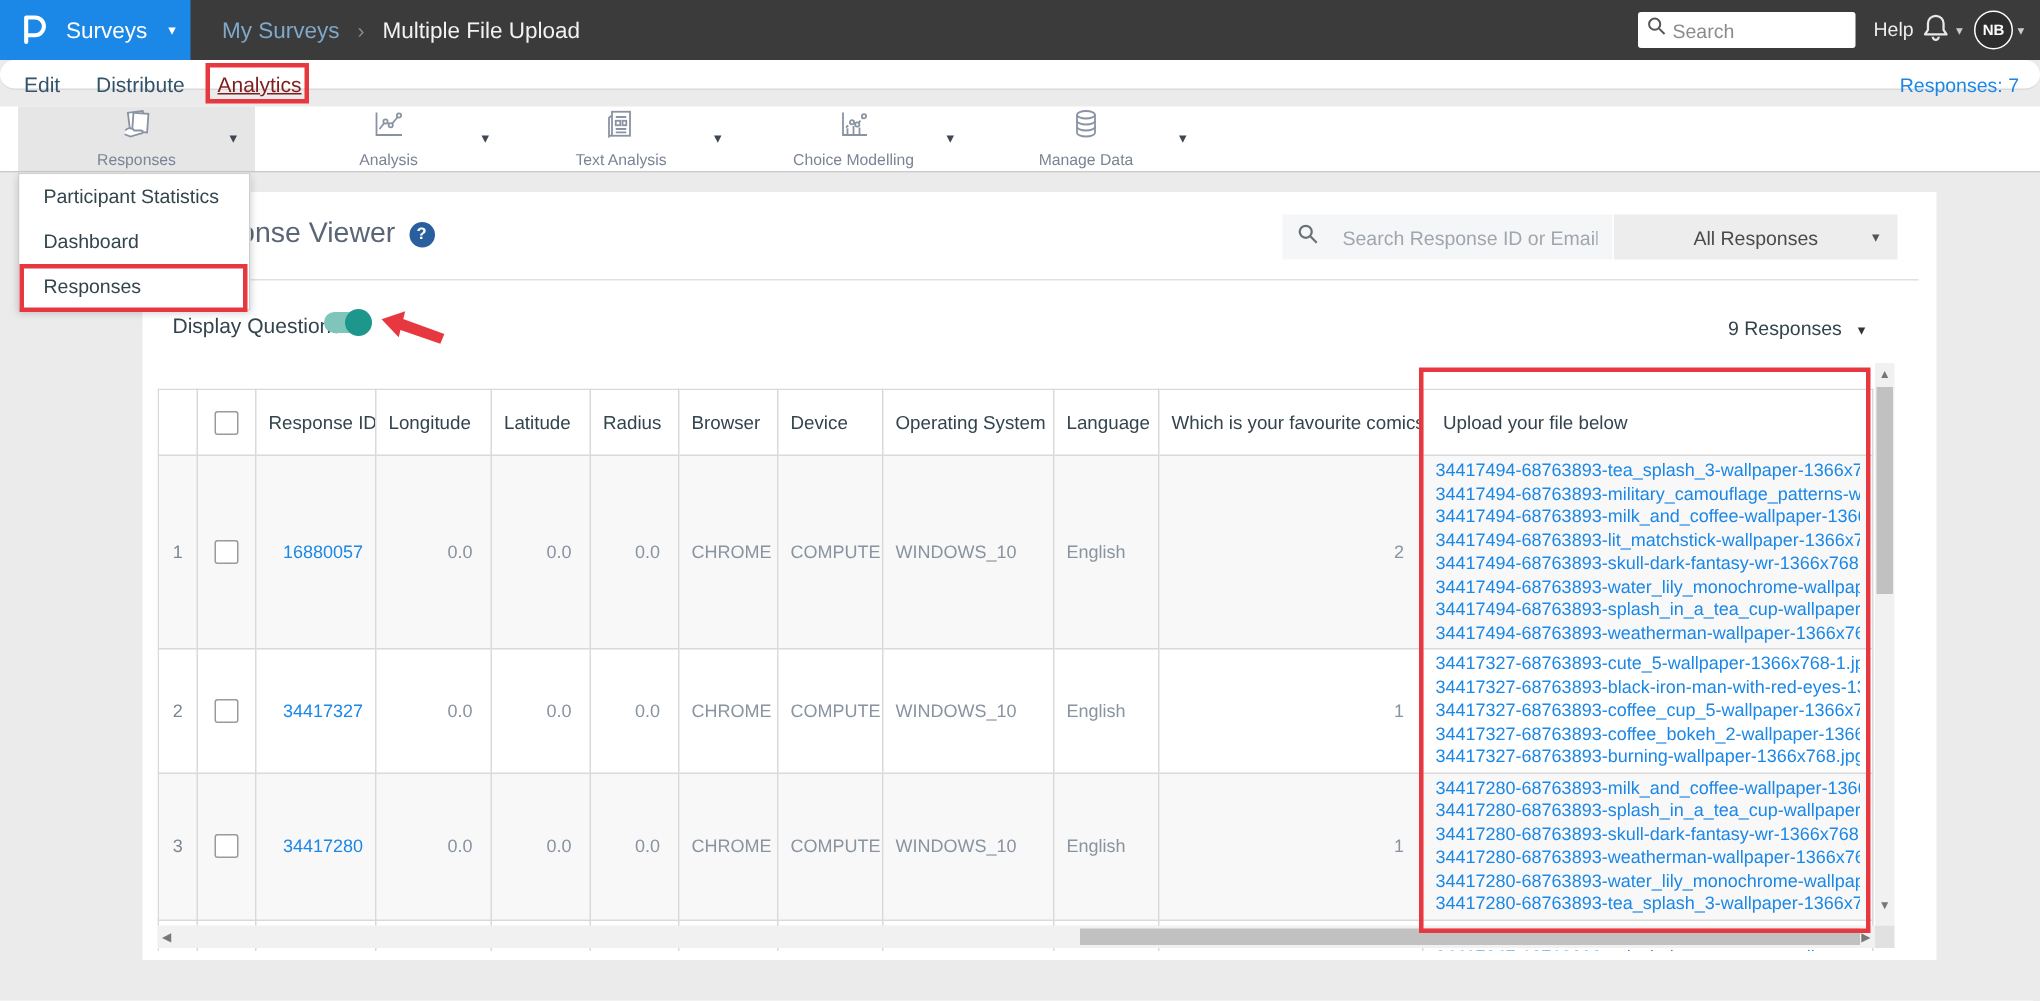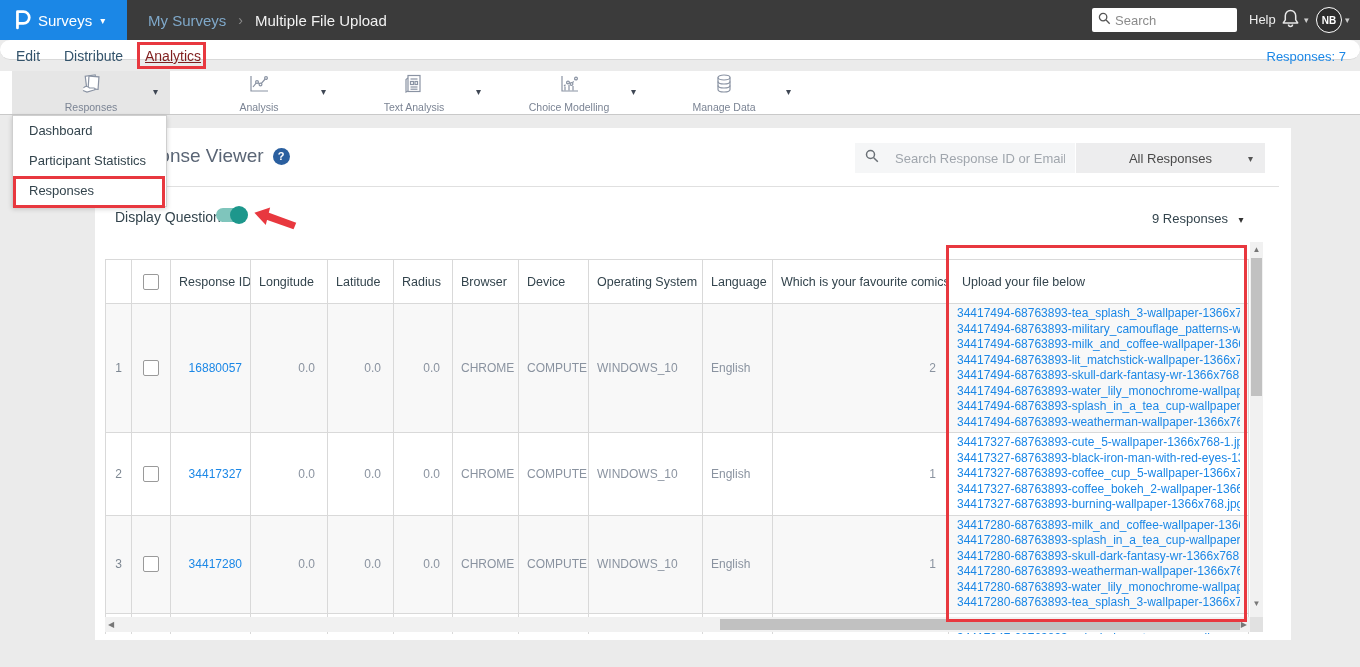--- a/index.html
+++ b/index.html
@@ -1,21 +1,21 @@
 <!DOCTYPE html>
 <html><head>
 <meta charset="utf-8">
 <style>
   * { margin:0; padding:0; box-sizing:border-box; }
   body { font-family:"Liberation Sans", sans-serif; background:#ebebeb; }
   .page { position:relative; width:1360px; height:667px; overflow:hidden; background:#ebebeb; }
 
   
   .topbar { position:absolute; left:0; top:0; width:1360px; height:40px; background:#3b3b3b; z-index:10; }
-  .logo-block { position:absolute; left:0; top:0; width:127px; height:40px; background:#1b87e6; display:flex; align-items:center; gap:6px; padding-left:12px; cursor:pointer; }
+  .logo-block { position:absolute; left:0; top:0; width:127px; height:40px; background:#1b87e6; display:flex; align-items:center; gap:12px; padding-left:12px; cursor:pointer; }
   .logo-block .prod { color:#fff; font-size:15px; }
   .logo-block .caret { color:#fff; font-size:10px; margin-left:2px; }
   .breadcrumb { position:absolute; left:148px; top:0; height:40px; display:flex; align-items:center; gap:12px; font-size:15px; }
   .bc-parent { color:#7fa8c9; cursor:pointer; }
   .bc-sep { color:#8a8a8a; font-size:14px; }
   .bc-current { color:#f2f2f2; }
   .top-search { position:absolute; left:1092px; top:8px; width:145px; height:24px; background:#fff; border-radius:2px; display:flex; align-items:center; padding:0 6px; gap:4px; }
   .top-search input { border:none; outline:none; width:110px; font-size:13px; color:#0c4a6e; background:transparent; font-family:"Liberation Sans",sans-serif; }
   .top-search input::placeholder { color:#8b8b8b; }
   .help-link { position:absolute; left:1249px; top:12px; color:#eee; font-size:13px; cursor:pointer; }
@@ -393,22 +393,22 @@
     </div>
     <div class="hscroll">
       <div class="arr-l">◀</div>
       <div class="hthumb"></div>
       <div class="arr-r">▶</div>
     </div>
     <div class="sb-corner"></div>
   </div>
 
   <div class="menu">
+    <div class="menu-item">Participant Statistics</div>
     <div class="menu-item">Dashboard</div>
-    <div class="menu-item">Participant Statistics</div>
     <div class="menu-item">Responses</div>
   </div>
 
   <div class="redbox rb-analytics"></div>
   <div class="redbox rb-responses"></div>
   <div class="redbox rb-upload"></div>
 
 </div>
 
 </body></html>

